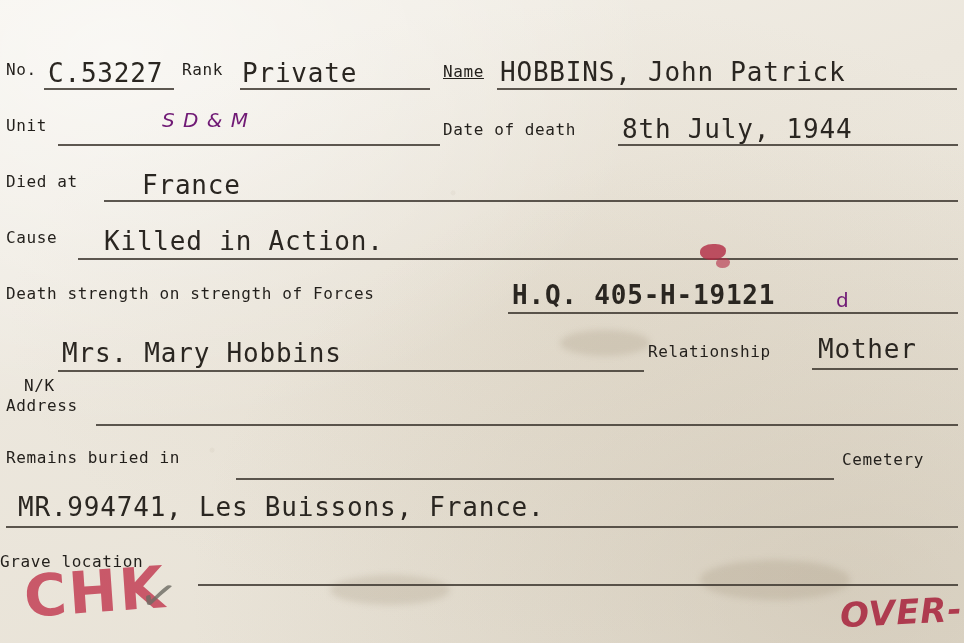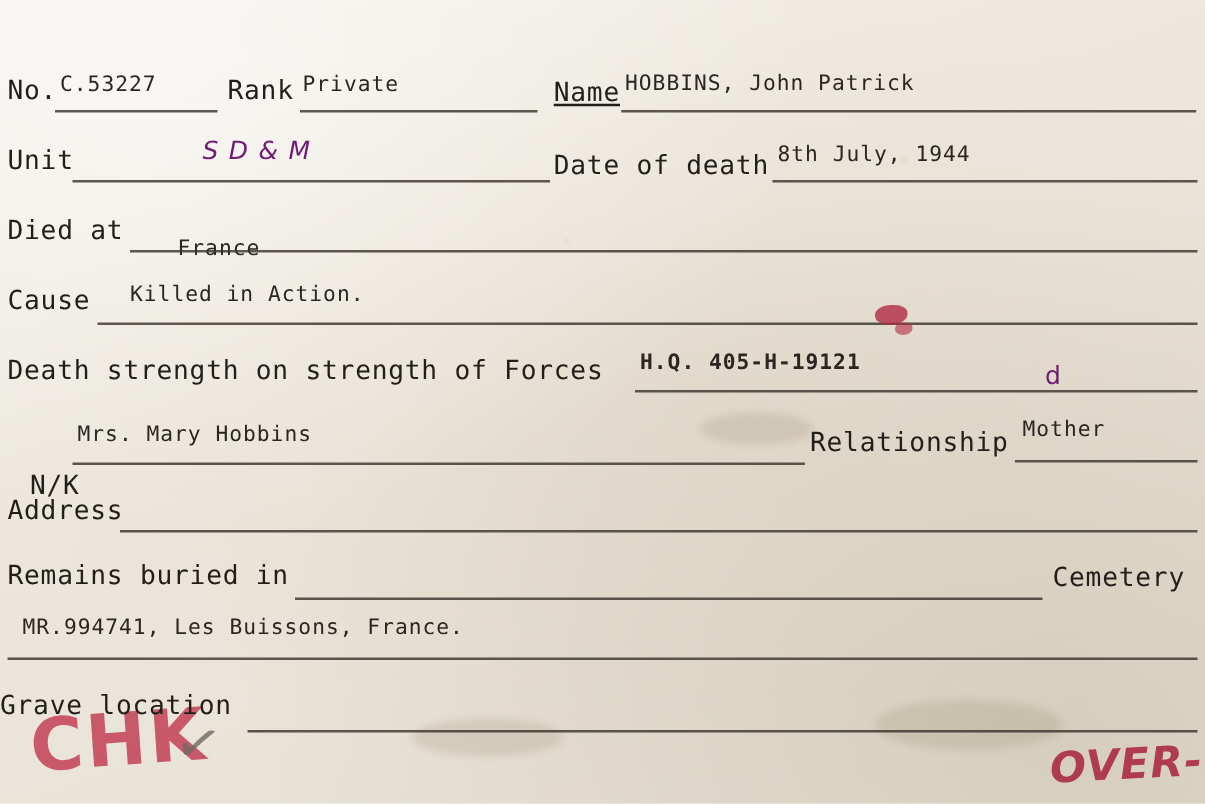--- a/index.html
+++ b/index.html
@@ -38,28 +38,28 @@
       radial-gradient(circle at 75% 20%, rgba(120,100,70,0.04) 0 3px, rgba(0,0,0,0) 4px);
     pointer-events: none;
   }
   .sheet {
     position: absolute;
     inset: 0;
     z-index: 3;
   }
   .lbl {
     position: absolute;
-    font-size: 21px;
+    font-size: 16px;
     letter-spacing: 0.6px;
     white-space: nowrap;
     color: #221f1b;
   }
   .val {
     position: absolute;
-    font-size: 17px;
+    font-size: 26px;
     letter-spacing: 0.8px;
     white-space: nowrap;
     color: #2a2621;
   }
   .rule {
     position: absolute;
     height: 0;
     border-bottom: 2px solid #3a352d;
     opacity: 0.82;
   }
@@ -137,21 +137,21 @@
 
     <div class="lbl" style="left:6px;top:116px;">Unit</div>
     <div class="hand" style="position:absolute;left:162px;top:108px;">S D &amp; M</div>
     <div class="rule" style="left:58px;top:144px;width:382px;"></div>
 
     <div class="lbl" style="left:443px;top:120px;">Date of death</div>
     <div class="val" style="left:622px;top:114px;">8th July, 1944</div>
     <div class="rule" style="left:618px;top:144px;width:340px;"></div>
 
     <div class="lbl" style="left:6px;top:172px;">Died at</div>
-    <div class="val" style="left:142px;top:170px;margin-top:19px;">France</div>
+    <div class="val" style="left:142px;top:170px;">France</div>
     <div class="rule" style="left:104px;top:200px;width:854px;"></div>
 
     <div class="lbl" style="left:6px;top:228px;">Cause</div>
     <div class="val" style="left:104px;top:226px;">Killed in Action.</div>
     <div class="rule" style="left:78px;top:258px;width:880px;"></div>
 
     <div class="lbl" style="left:6px;top:284px;">
       <span>Death strength on strength of Forces</span>
     </div>
     <div class="val" style="left:512px;top:280px;font-weight:bold;">H.Q. 405-H-19121</div>

